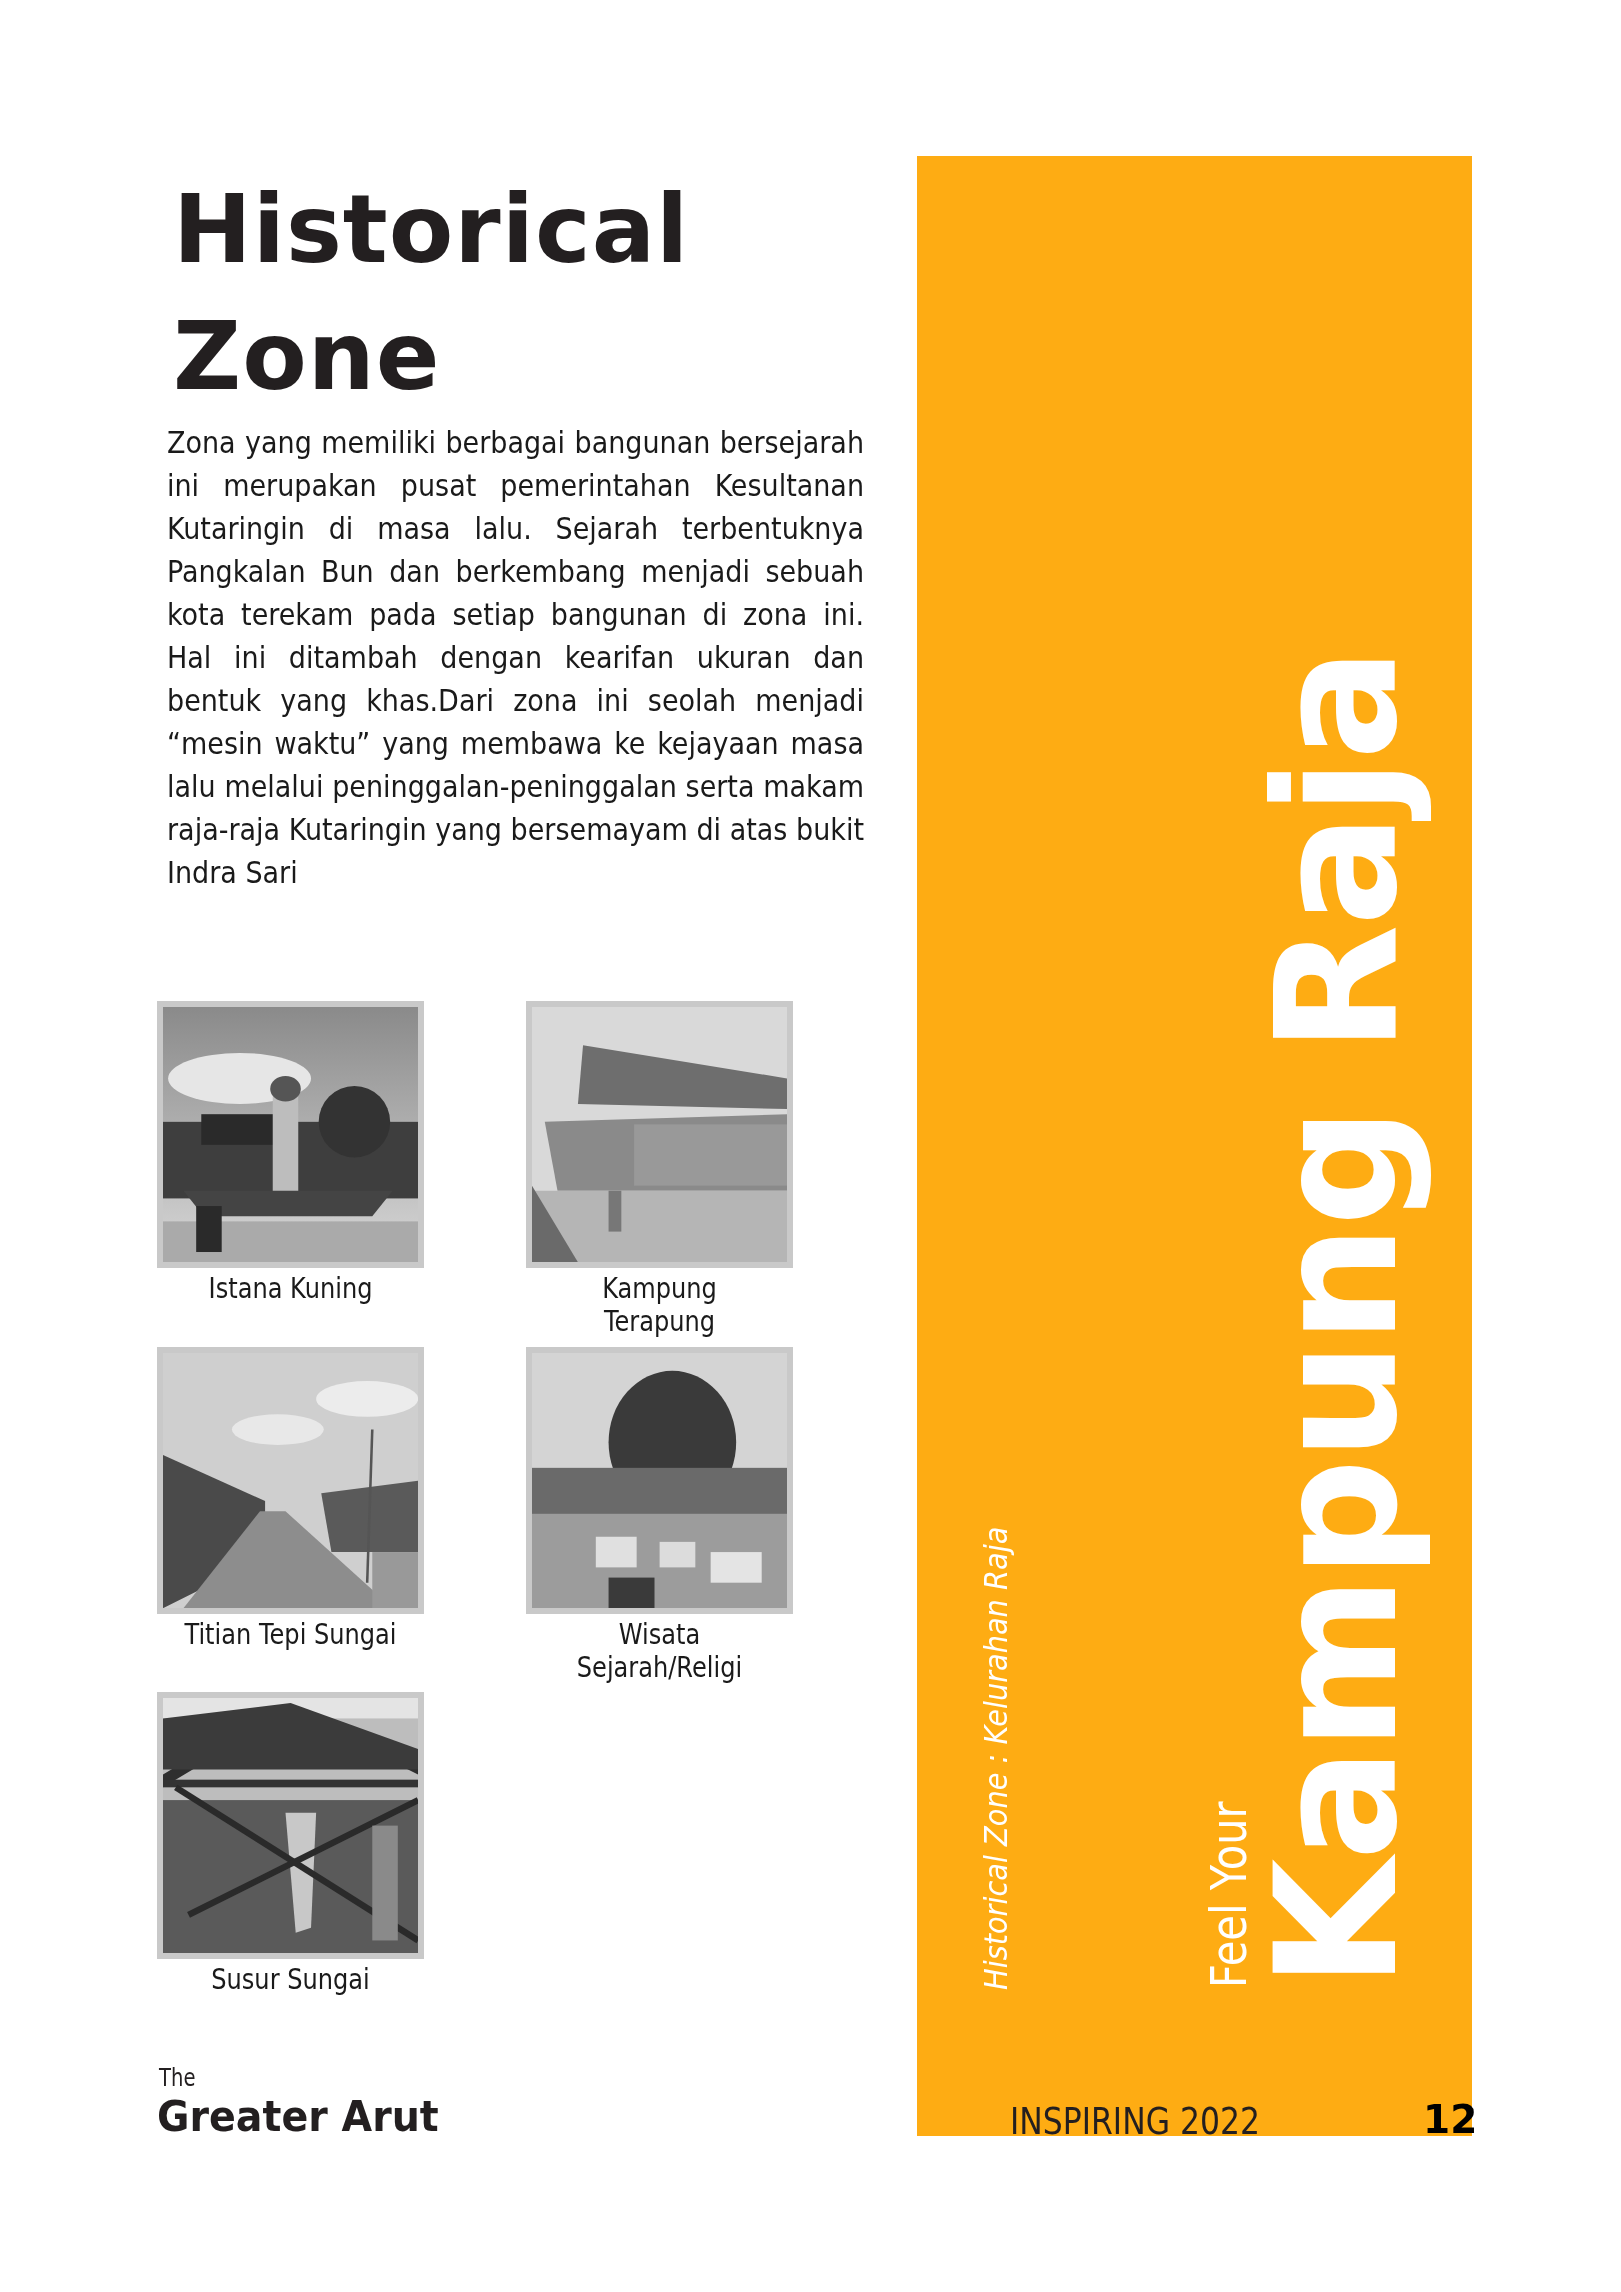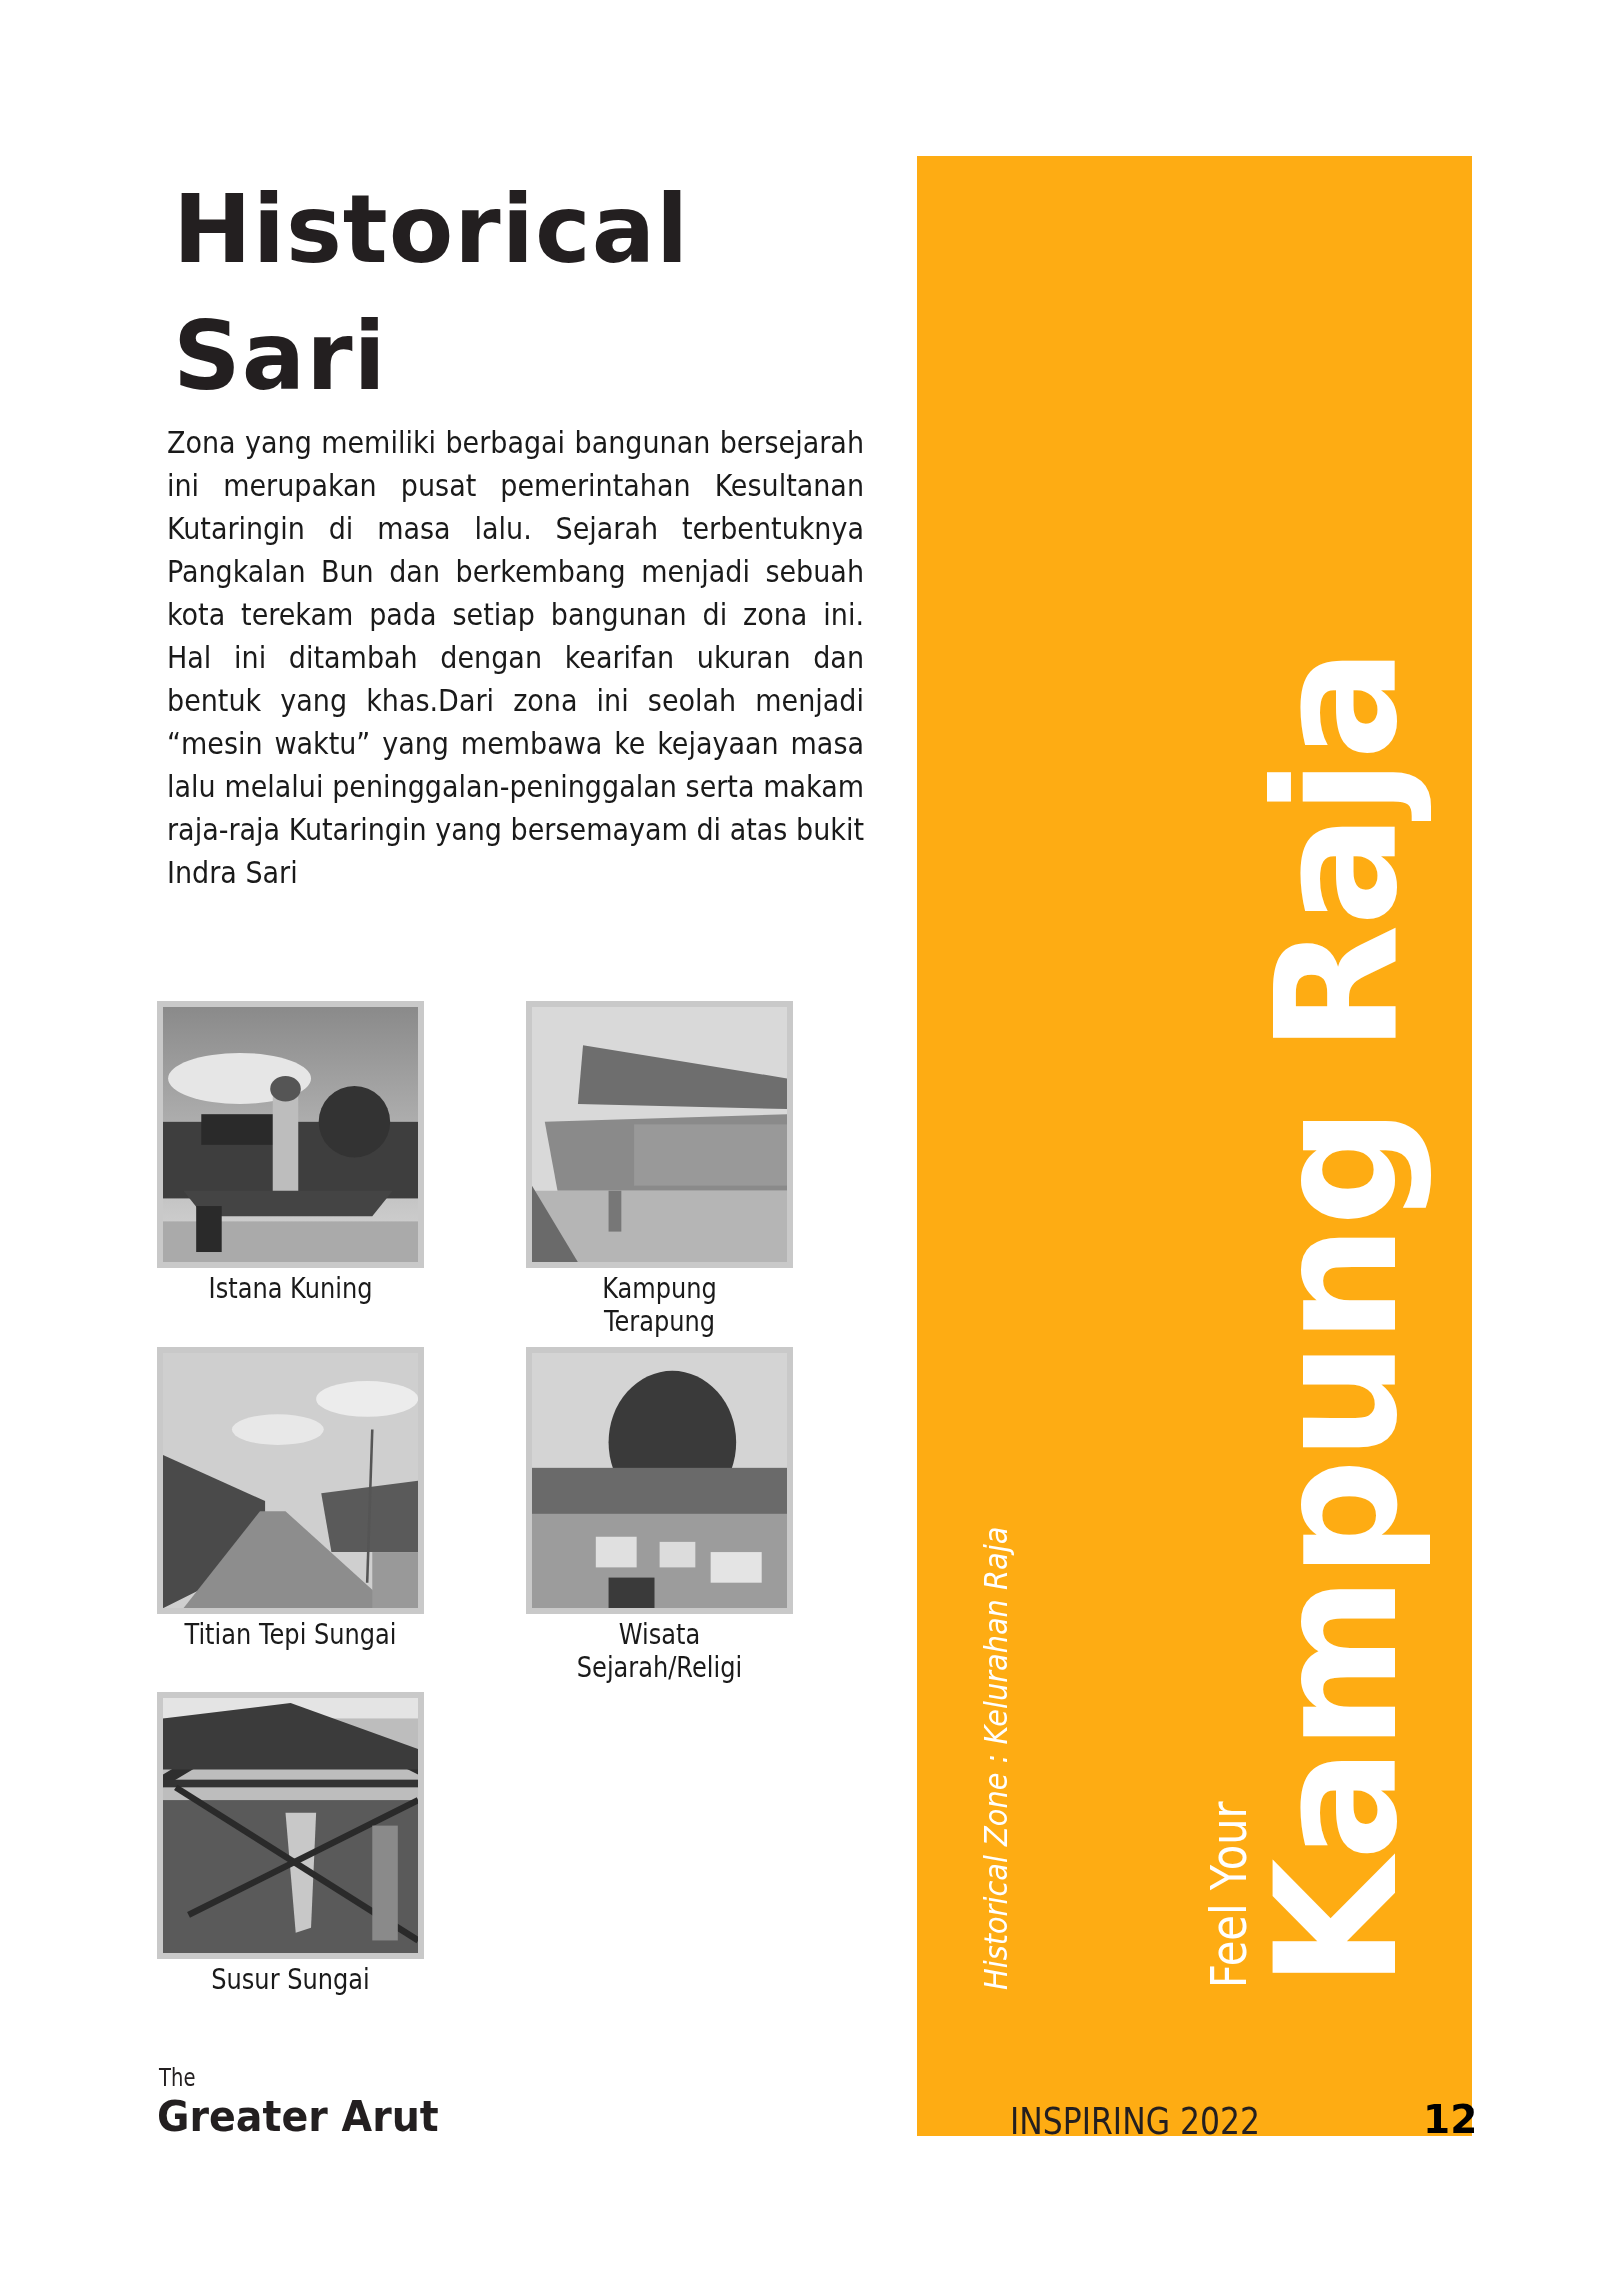--- a/index.html
+++ b/index.html
@@ -28,21 +28,21 @@
                   transform:scaleX(0.92); transform-origin:left; }
   .inspiring { position:absolute; left:1010px; top:2100px; font-size:37px; color:#231f20; transform:scaleX(0.85);
                transform-origin:left; line-height:43px; }
   .page-num { position:absolute; left:1423px; top:2098px; font-weight:bold; font-size:39px; color:#000; line-height:43px; }
 </style>
 </head>
 <body>
 
 <h1 class="title">
   <span>Historical</span><br>
-  <span>Sari</span>
+  <span>Zone</span>
 </h1>
 
 <div class="body-text">
   <p>Zona yang memiliki berbagai bangunan bersejarah ini merupakan pusat pemerintahan Kesultanan Kutaringin di masa lalu. Sejarah terbentuknya Pangkalan Bun dan berkembang menjadi sebuah kota terekam pada setiap bangunan di zona ini. Hal ini ditambah dengan kearifan ukuran dan bentuk yang khas.Dari zona ini seolah menjadi “mesin waktu” yang membawa ke kejayaan masa lalu melalui peninggalan-peninggalan serta makam raja-raja Kutaringin yang bersemayam di atas bukit Indra Sari</p>
 </div>
 
 <div class="photo" style="left:157px; top:1001px;">
   <svg class="img" viewBox="0 0 100 100" preserveAspectRatio="none">
     <defs>
         <linearGradient id="sky1" x1="0" y1="0" x2="0" y2="1">

